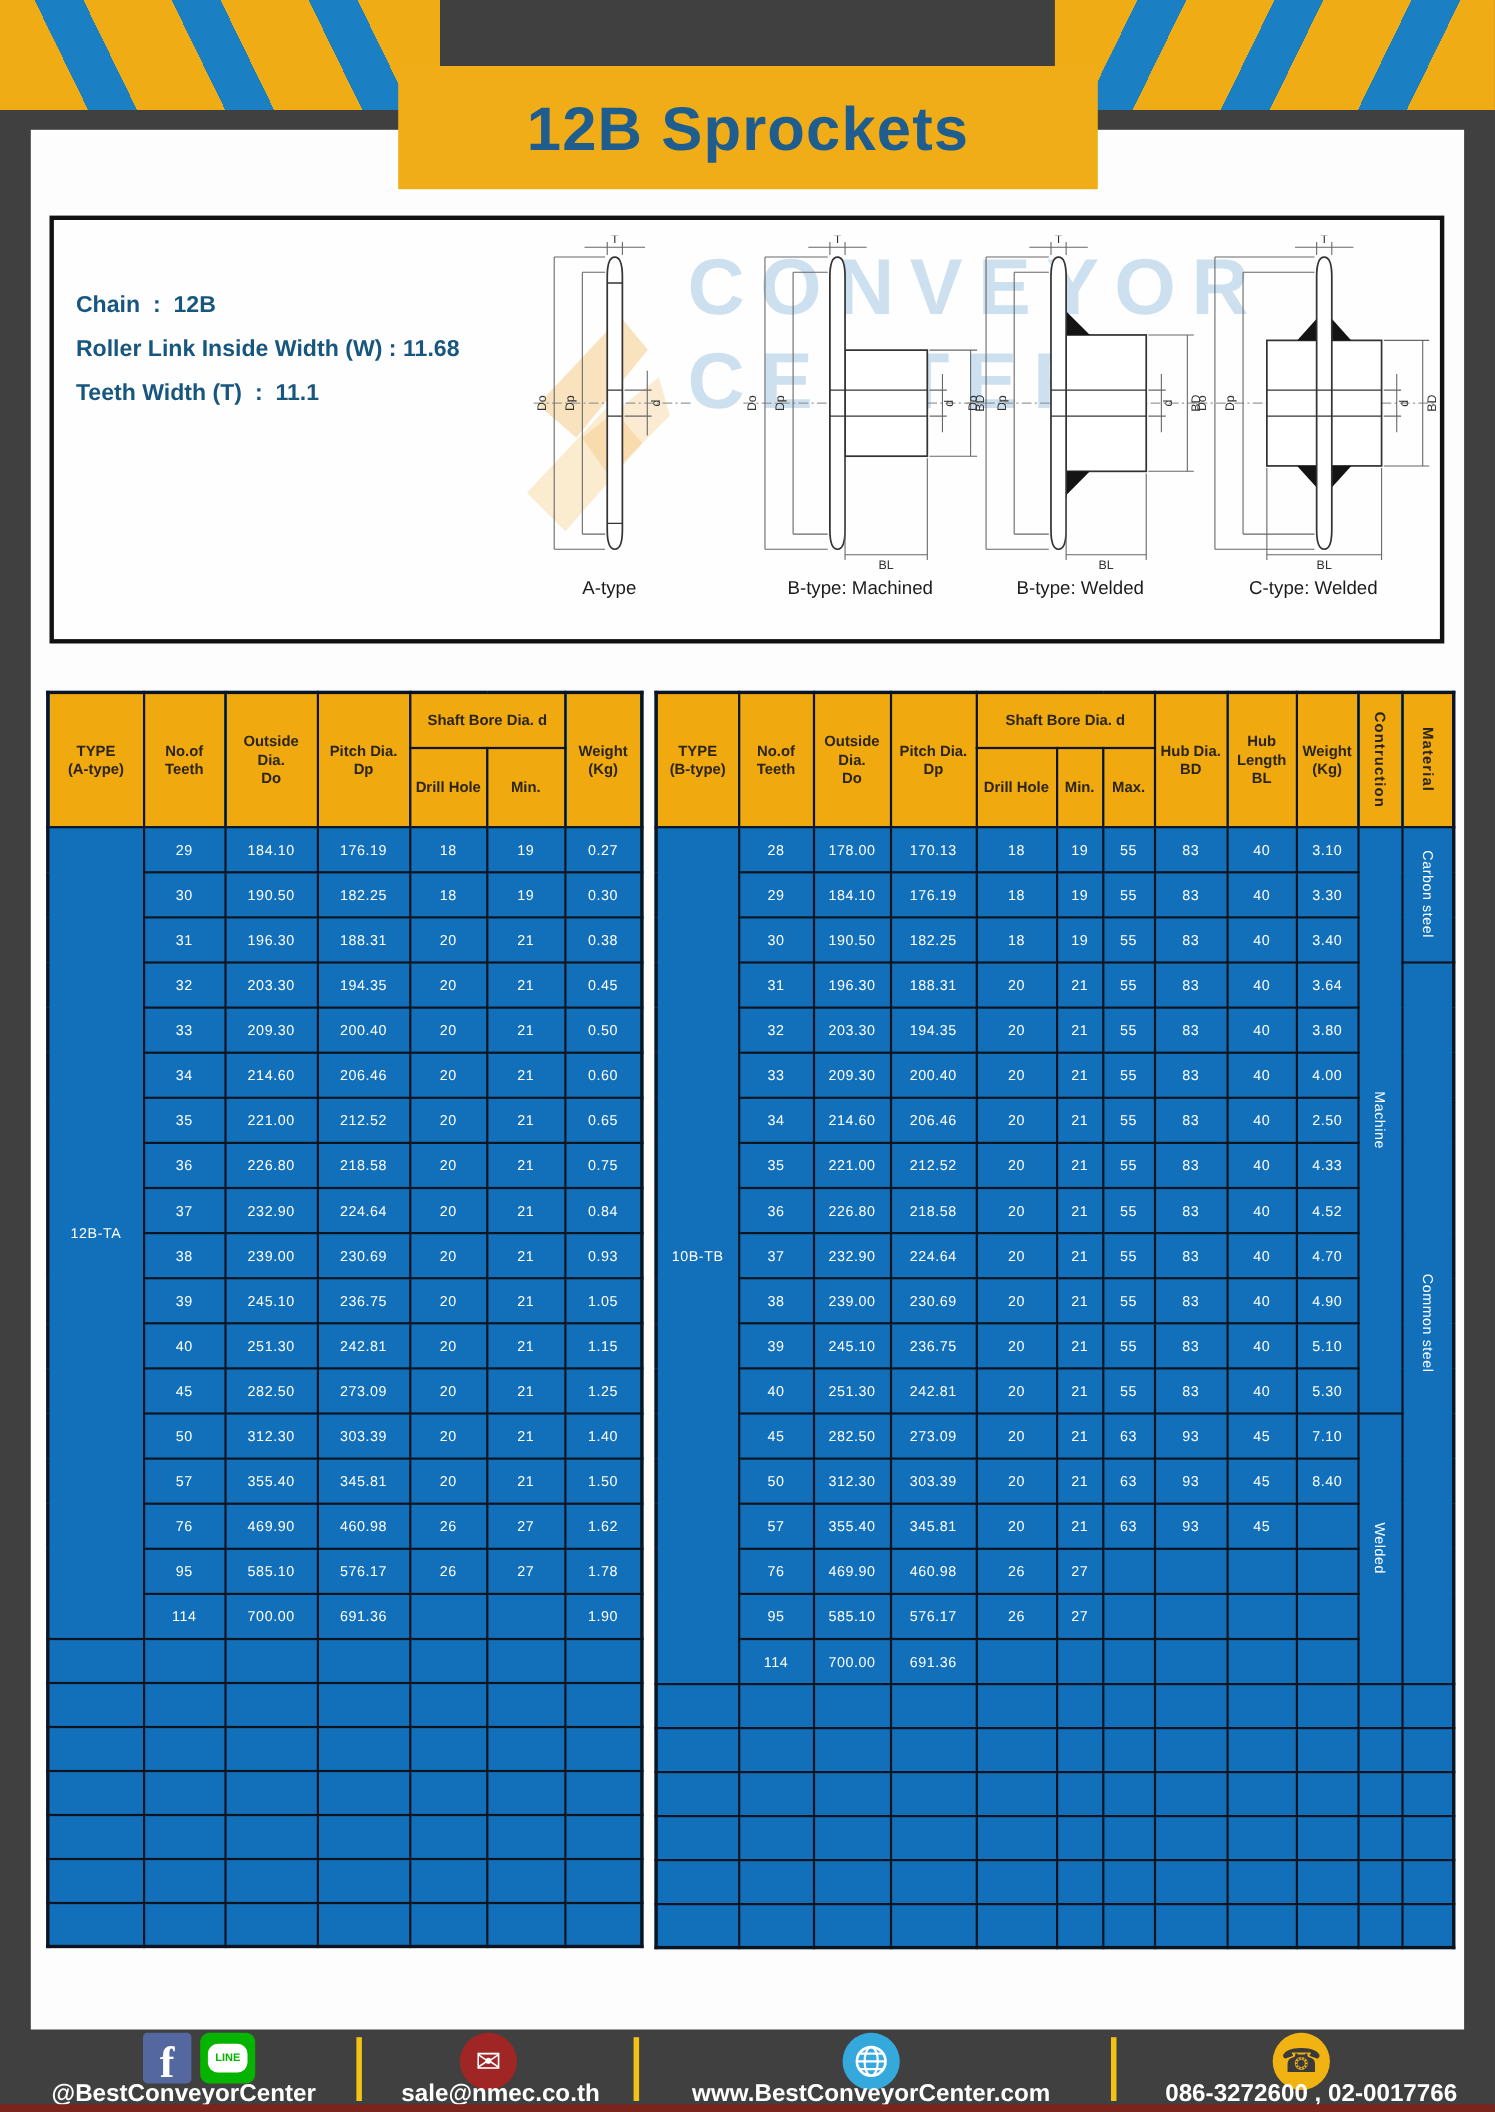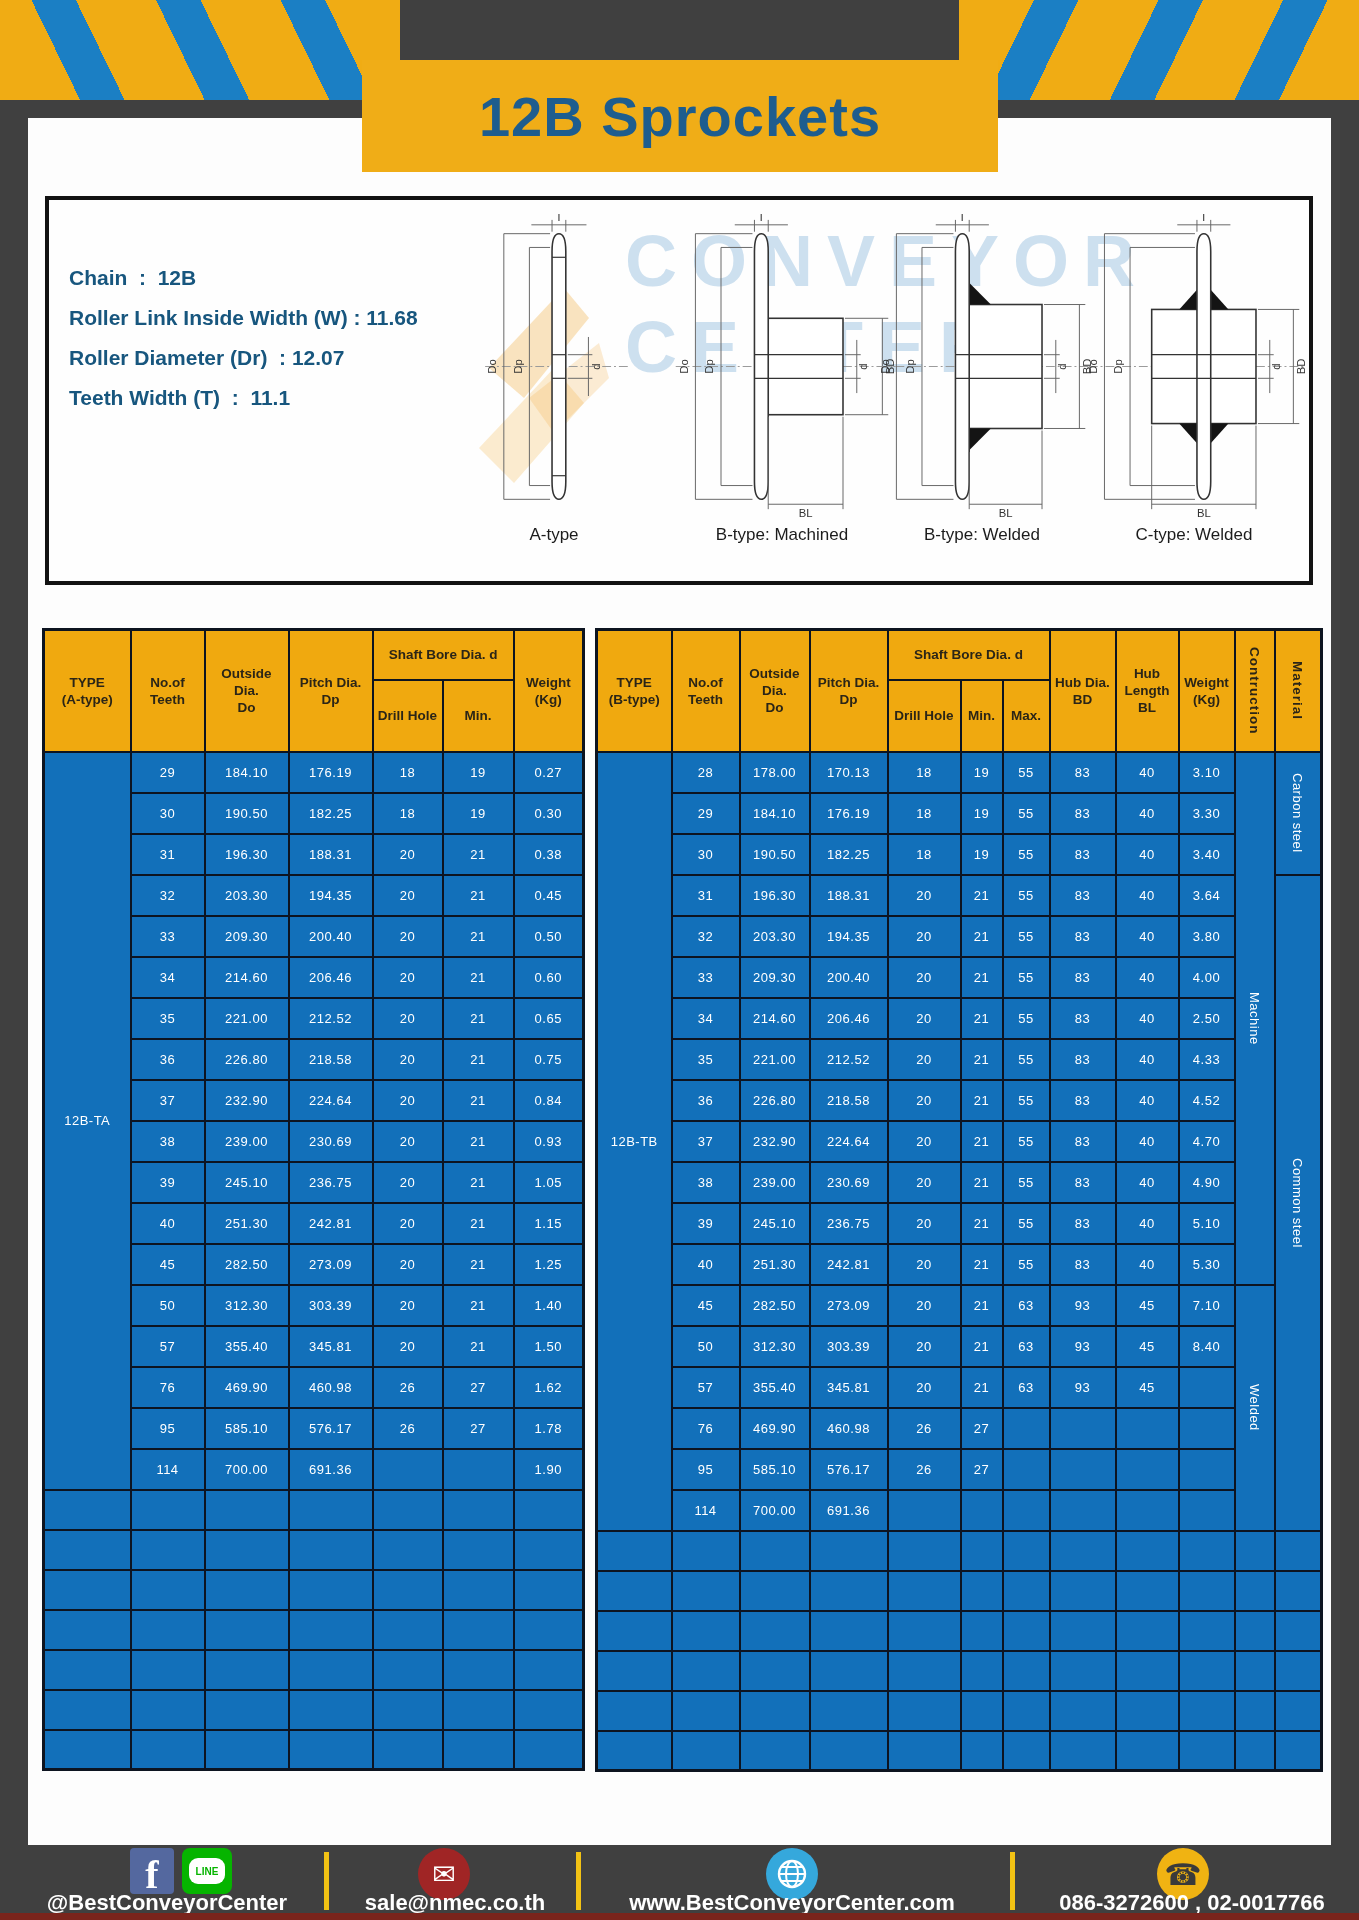--- a/index.html
+++ b/index.html
@@ -102,21 +102,20 @@
       </svg>
       <div class="wm-text">
         <div>CONVEYOR</div>
         <div>CENTER</div>
       </div>
     </div>
 
     <div class="specs">
       <div class="spec-line"><span>Chain</span>&nbsp;&nbsp;<span>:</span>&nbsp;&nbsp;<span>12B</span></div>
       <div class="spec-line"><span>Roller Link Inside Width (W)</span>&nbsp;<span>:</span>&nbsp;<span>11.68</span></div>
-      <div class="spec-line"><span>Roller Diameter (Dr)</span>&nbsp;&nbsp;<span>:</span>&nbsp;<span>12.07</span></div>
       <div class="spec-line"><span>Teeth Width (T)</span>&nbsp;&nbsp;<span>:</span>&nbsp;&nbsp;<span>11.1</span></div>
     </div>
 
     <div class="figure fig-a">
       <svg width="170" height="305" viewBox="0 0 170 310">
         <line class="cl" x1="15" y1="155" x2="160" y2="155"></line>
         <path class="part" d="M83 38 Q83 20 90 20 Q97 20 97 38 L97 272 Q97 290 90 290 Q83 290 83 272 Z"></path>
         <line class="pline" x1="83" y1="44" x2="97" y2="44"></line>
         <line class="pline" x1="83" y1="266" x2="97" y2="266"></line>
         <line class="pline" x1="83" y1="143" x2="97" y2="143"></line>
@@ -557,21 +556,21 @@
         <th rowspan="2" class="vhead">Material</th>
       </tr>
       <tr class="hrow2">
         <th>Drill Hole</th>
         <th>Min.</th>
         <th>Max.</th>
       </tr>
     </thead>
     <tbody id="tbodyB">
         <tr>
-          <td rowspan="19" class="type-cell">12B-TB</td>
+          <td rowspan="19" class="type-cell">10B-TB</td>
           <td>28</td>
           <td>178.00</td>
           <td>170.13</td>
           <td>18</td>
           <td>19</td>
           <td>55</td>
           <td>83</td>
           <td>40</td>
           <td>3.10</td>
           <td rowspan="13" class="vcell">Machine</td>

